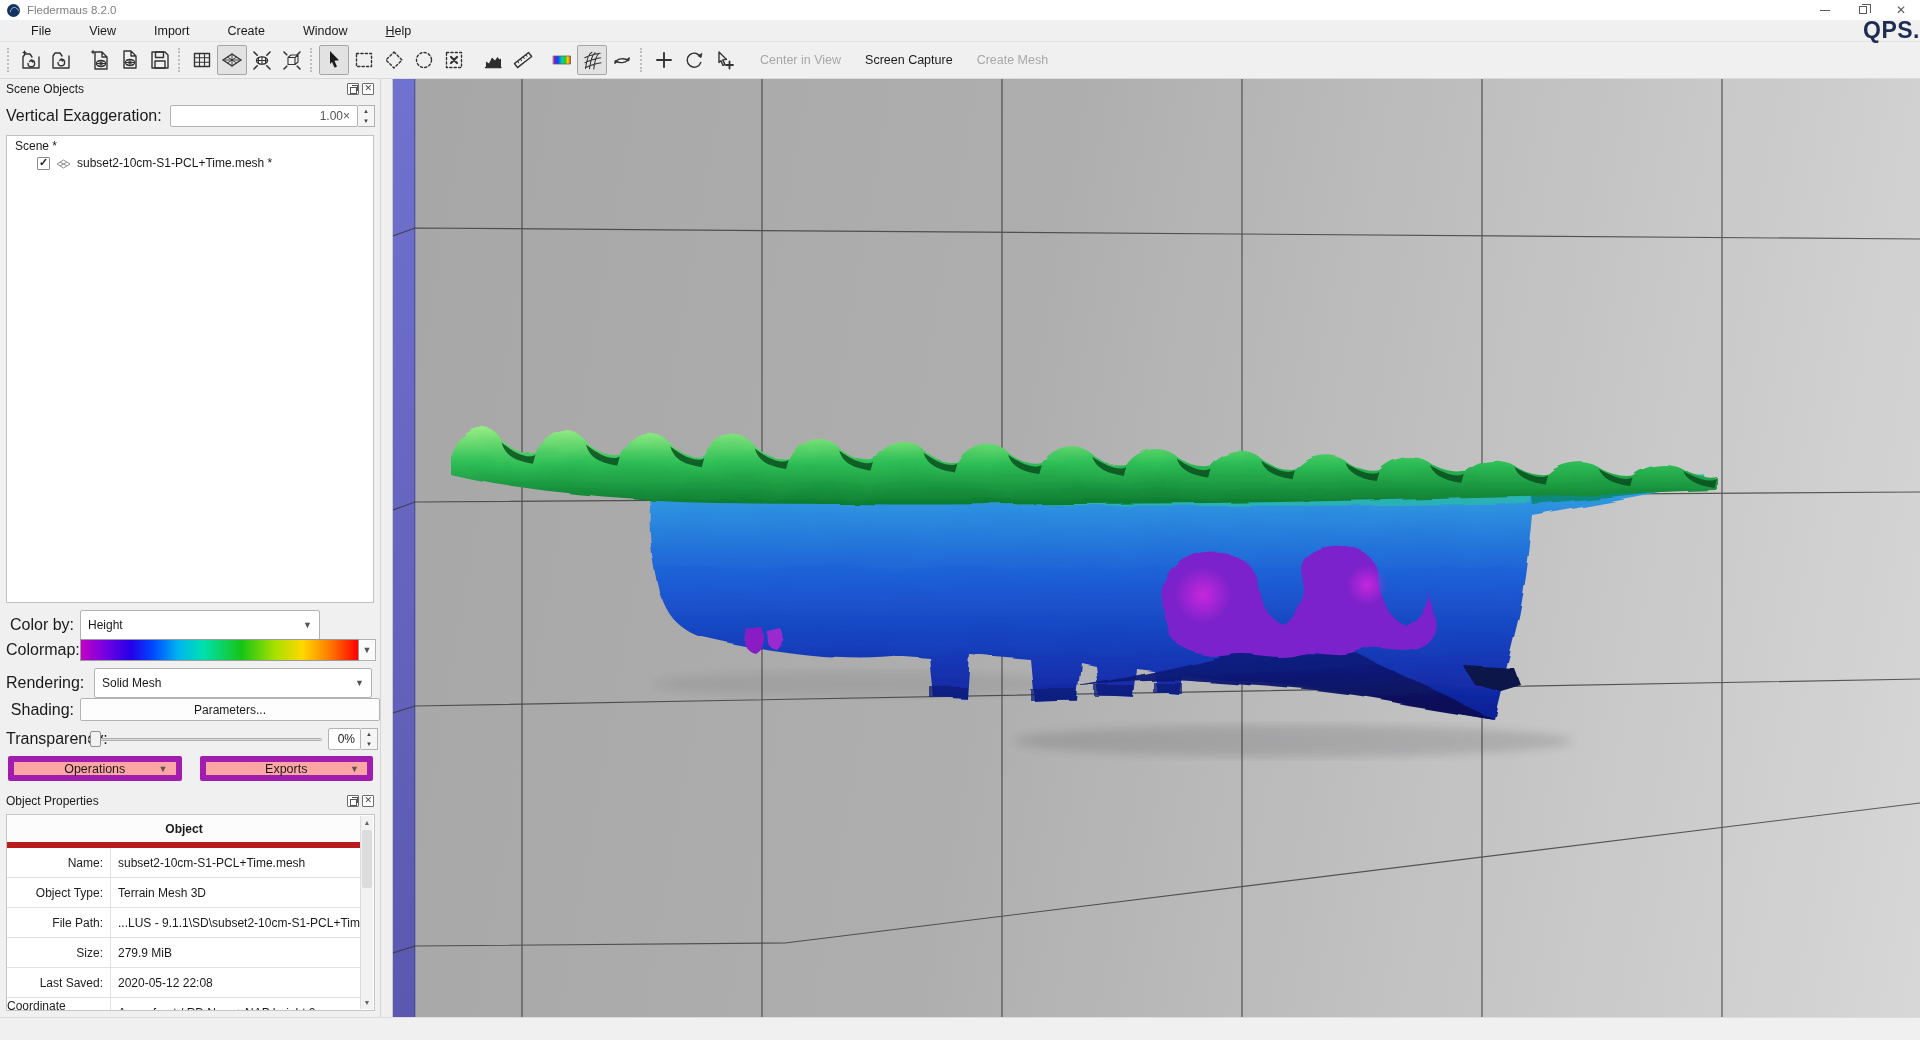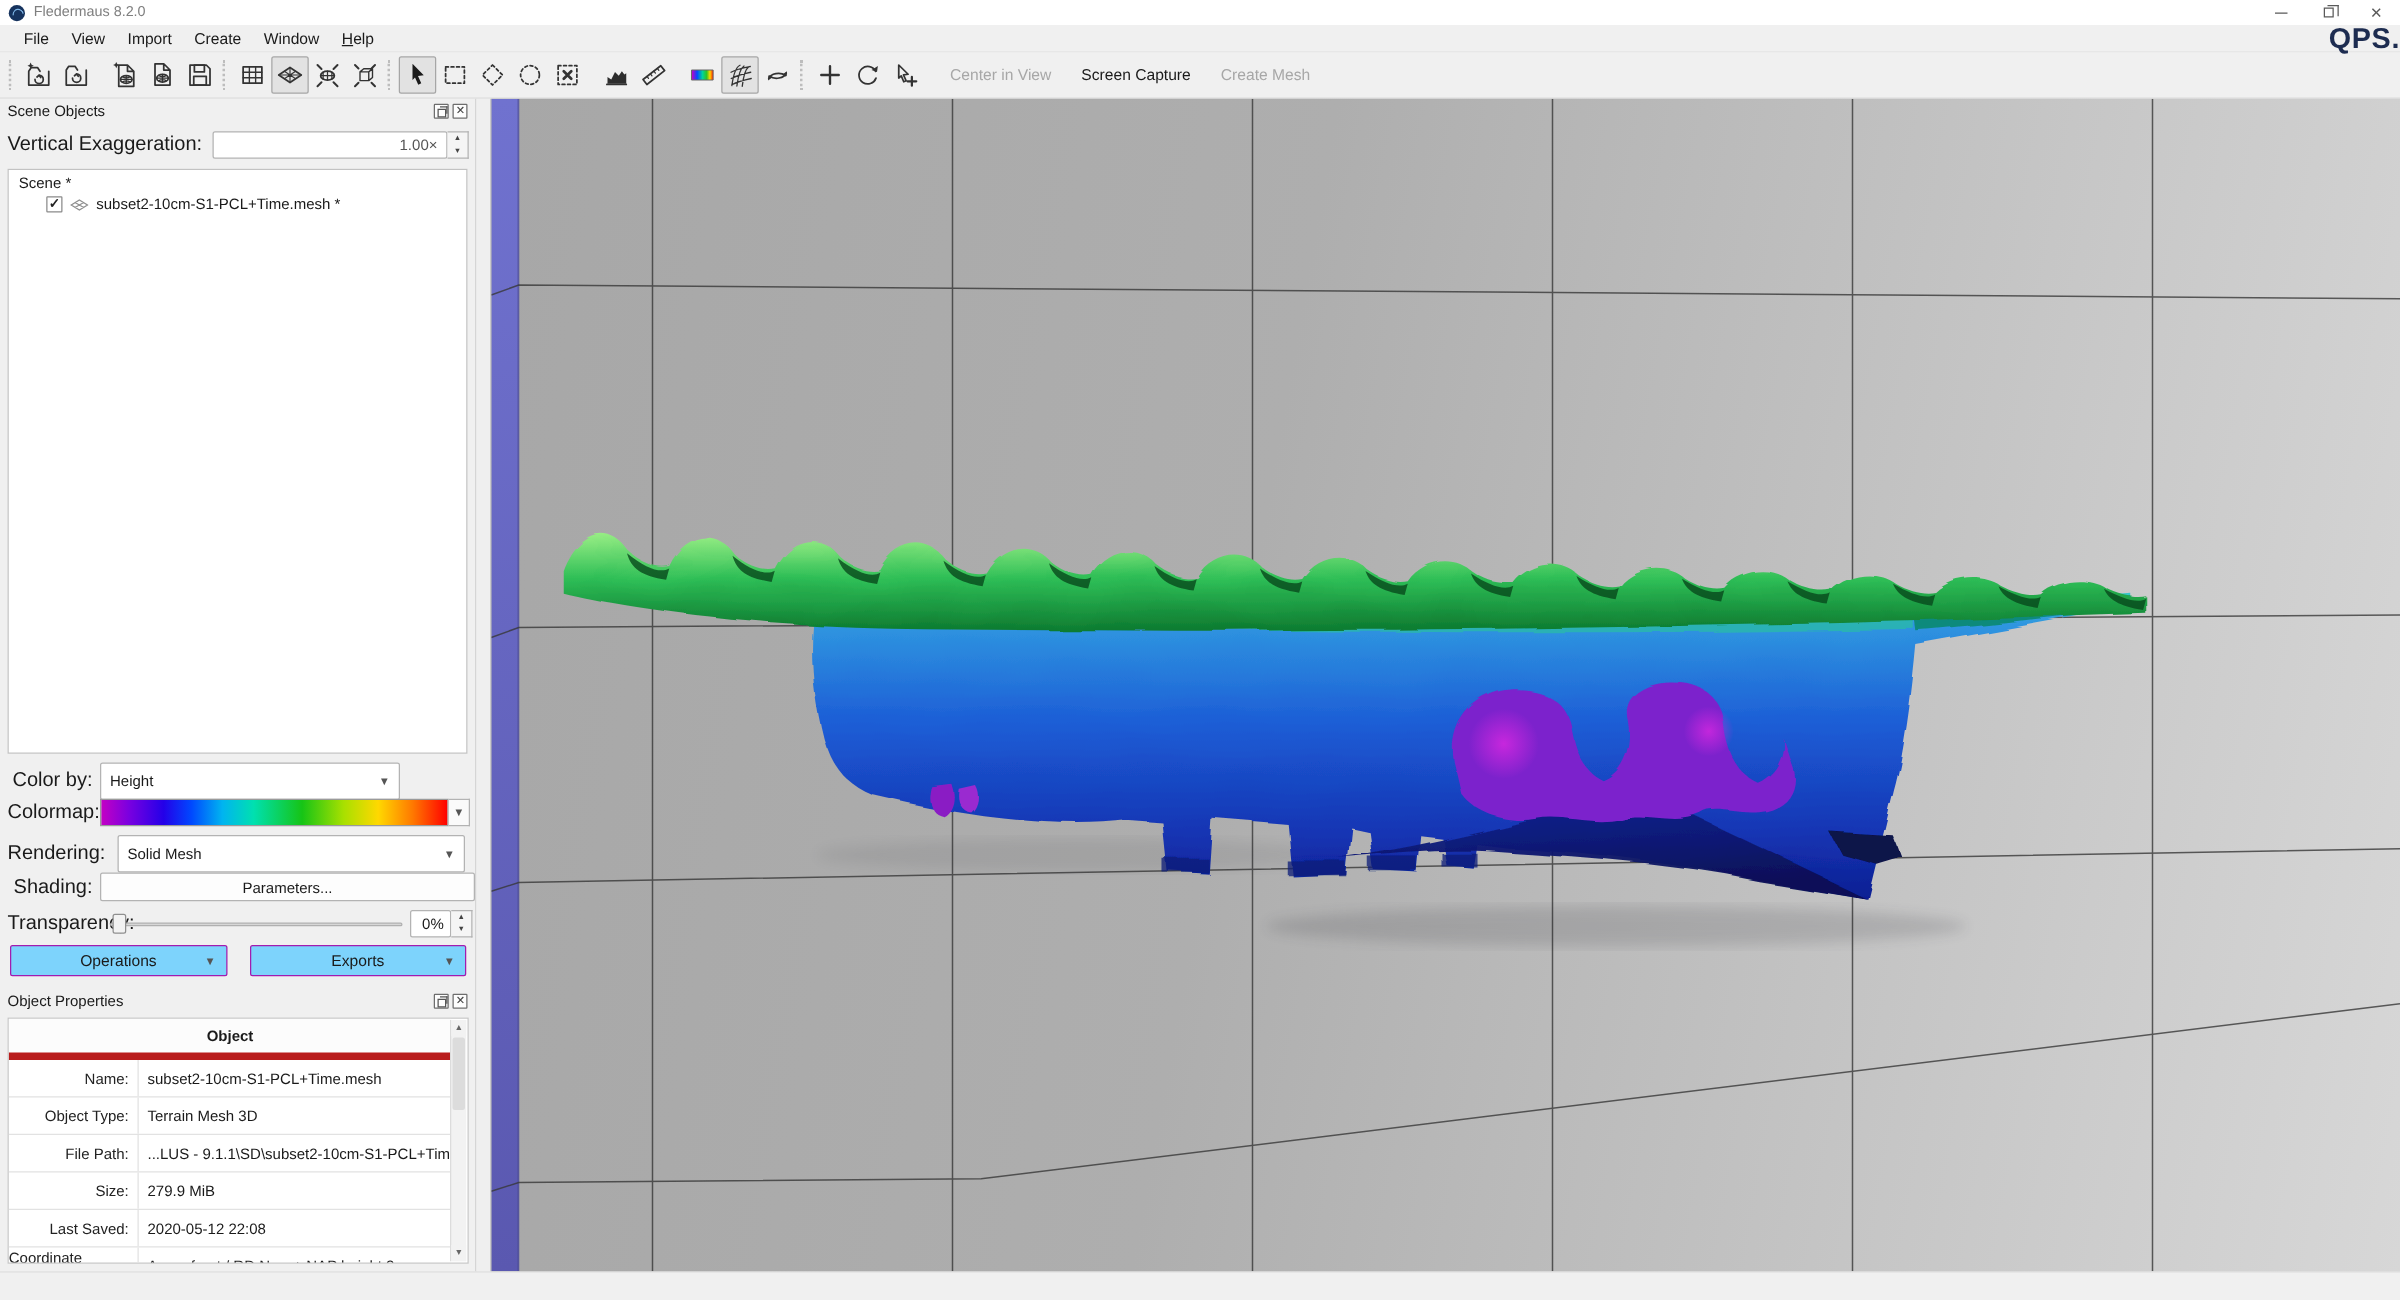--- a/index.html
+++ b/index.html
@@ -14,21 +14,21 @@
      border-radius:50%; border:1.6px solid #7fb7e8; border-right-color:transparent; border-bottom-color:transparent; transform:rotate(35deg);}
   .title-text { color:#7f7f7f; font-size:11.5px; }
   .win-controls { margin-left:auto; display:flex; height:100%; }
   .win-btn { width:38px; height:100%; display:flex; align-items:center; justify-content:center; color:#5a5a5a; font-size:11px; cursor:default; }
   .glyph-min { width:10px; height:1px; background:#5a5a5a; display:inline-block; }
   .glyph-max { width:8px; height:8px; border:1px solid #5a5a5a; position:relative; display:inline-block; }
   .glyph-max::before { content:""; position:absolute; left:2px; top:-3px; width:8px; height:8px; border:1px solid #5a5a5a; border-left:none; border-bottom:none;}
   .glyph-close { font-size:12px; line-height:1; color:#5a5a5a;}
 
   
-  .menubar { height:22px; background:#f0f0f0; display:flex; align-items:center; padding-left:10px; border-bottom:1px solid #e3e3e3;}
+  .menubar { height:22px; background:#f0f0f0; display:flex; align-items:center; padding-left:22px; border-bottom:1px solid #e3e3e3;gap:20px;}
   .menu-item { padding:3px 9px; font-size:12.5px; }
   .menu-item u { text-decoration:underline; }
   .brand { margin-left:auto; margin-right:0; font-weight:bold; font-size:23px; letter-spacing:.5px; color:#1d2c50;text-align:center; }
 
   
   .toolbar { height:37px; background:#f0f0f0; display:flex; align-items:center; padding-left:4px; border-bottom:1px solid #dadada; }
   .tb-sep { width:4px; height:24px; border-left:2px dotted #bdbdbd; margin:0 5px 0 3px; }
   .tb-gap { width:9px; }
   .tb-btn { width:30px; height:30px; display:flex; align-items:center; justify-content:center; border:1px solid transparent; border-radius:2px; }
   .tb-btn.pressed { background:#e2e2e2; border-color:#a6a6a6; }
@@ -70,21 +70,21 @@
   .mesh-glyph svg { width:15px; height:10px; stroke:#8f8f8f; stroke-width:1; fill:none;}
 
   .colormap-bar { height:22px; border:1px solid #9a9a9a; flex:1;
     background:linear-gradient(90deg,#c400c4 0%,#7a00e0 8%,#2400e8 18%,#0048ff 26%,#00b4f0 35%,#00e0b0 44%,#16c416 58%,#a8e000 70%,#ffd800 80%,#ff7800 90%,#ff0000 100%); }
   .cm-arrow { width:17px; height:22px; border:1px solid #b3b3b3; border-left:none; background:#fafafa; display:flex; align-items:center; justify-content:center; font-size:9px; color:#555;}
 
   .slider { position:relative; flex:1; height:22px; }
   .slider .groove { position:absolute; left:0; right:0; top:10px; height:3px; background:#d7d7d7; border:1px solid #b0b0b0; border-radius:2px;}
   .slider .handle { position:absolute; left:2px; top:3px; width:11px; height:16px; background:#f2f2f2; border:1px solid #8f8f8f; border-radius:2px; }
 
-  .drop-btn { position:relative; background:#7dd3fc; border:1px solid #a21caf; border-radius:2px; height:25px; display:flex; align-items:center; justify-content:center; font-size:12.5px;}
+  .drop-btn { position:relative; background:#fca5a5; border:6px solid #a21caf; border-radius:2px; height:25px; display:flex; align-items:center; justify-content:center; font-size:12.5px;}
   .drop-btn .arrow { position:absolute; right:8px; font-size:9px; color:#555;}
 
   .prop-table { position:absolute; left:6px; width:369px; background:#fff; border:1px solid #c6c6c6; overflow:hidden; }
   .pt-scroll { position:absolute; top:1px; right:1px; bottom:1px; width:13px; background:#f2f2f2; border-left:1px solid #dcdcdc;}
   .pt-arrow { position:absolute; left:0; width:12px; height:13px; display:flex; align-items:center; justify-content:center; font-size:7px; color:#666; background:#f2f2f2;}
   .pt-thumb { position:absolute; left:1px; top:14px; width:10px; height:58px; background:#dcdcdc; border-radius:2px;}
   .pt-header { height:33px; display:flex; align-items:center; justify-content:center; font-weight:bold; border-bottom:6px solid #b91c1c; background:#fcfcfc; margin-right:13px;}
   .pt-row { height:30px; display:flex; border-bottom:1px solid #e2e2e2; margin-right:13px; }
   .pt-label { width:104px; display:flex; align-items:center; justify-content:flex-end; padding-right:7px; border-right:1px solid #e2e2e2; color:#222;}
   .pt-value { flex:1; display:flex; align-items:center; padding-left:7px; white-space:nowrap; overflow:hidden;}

